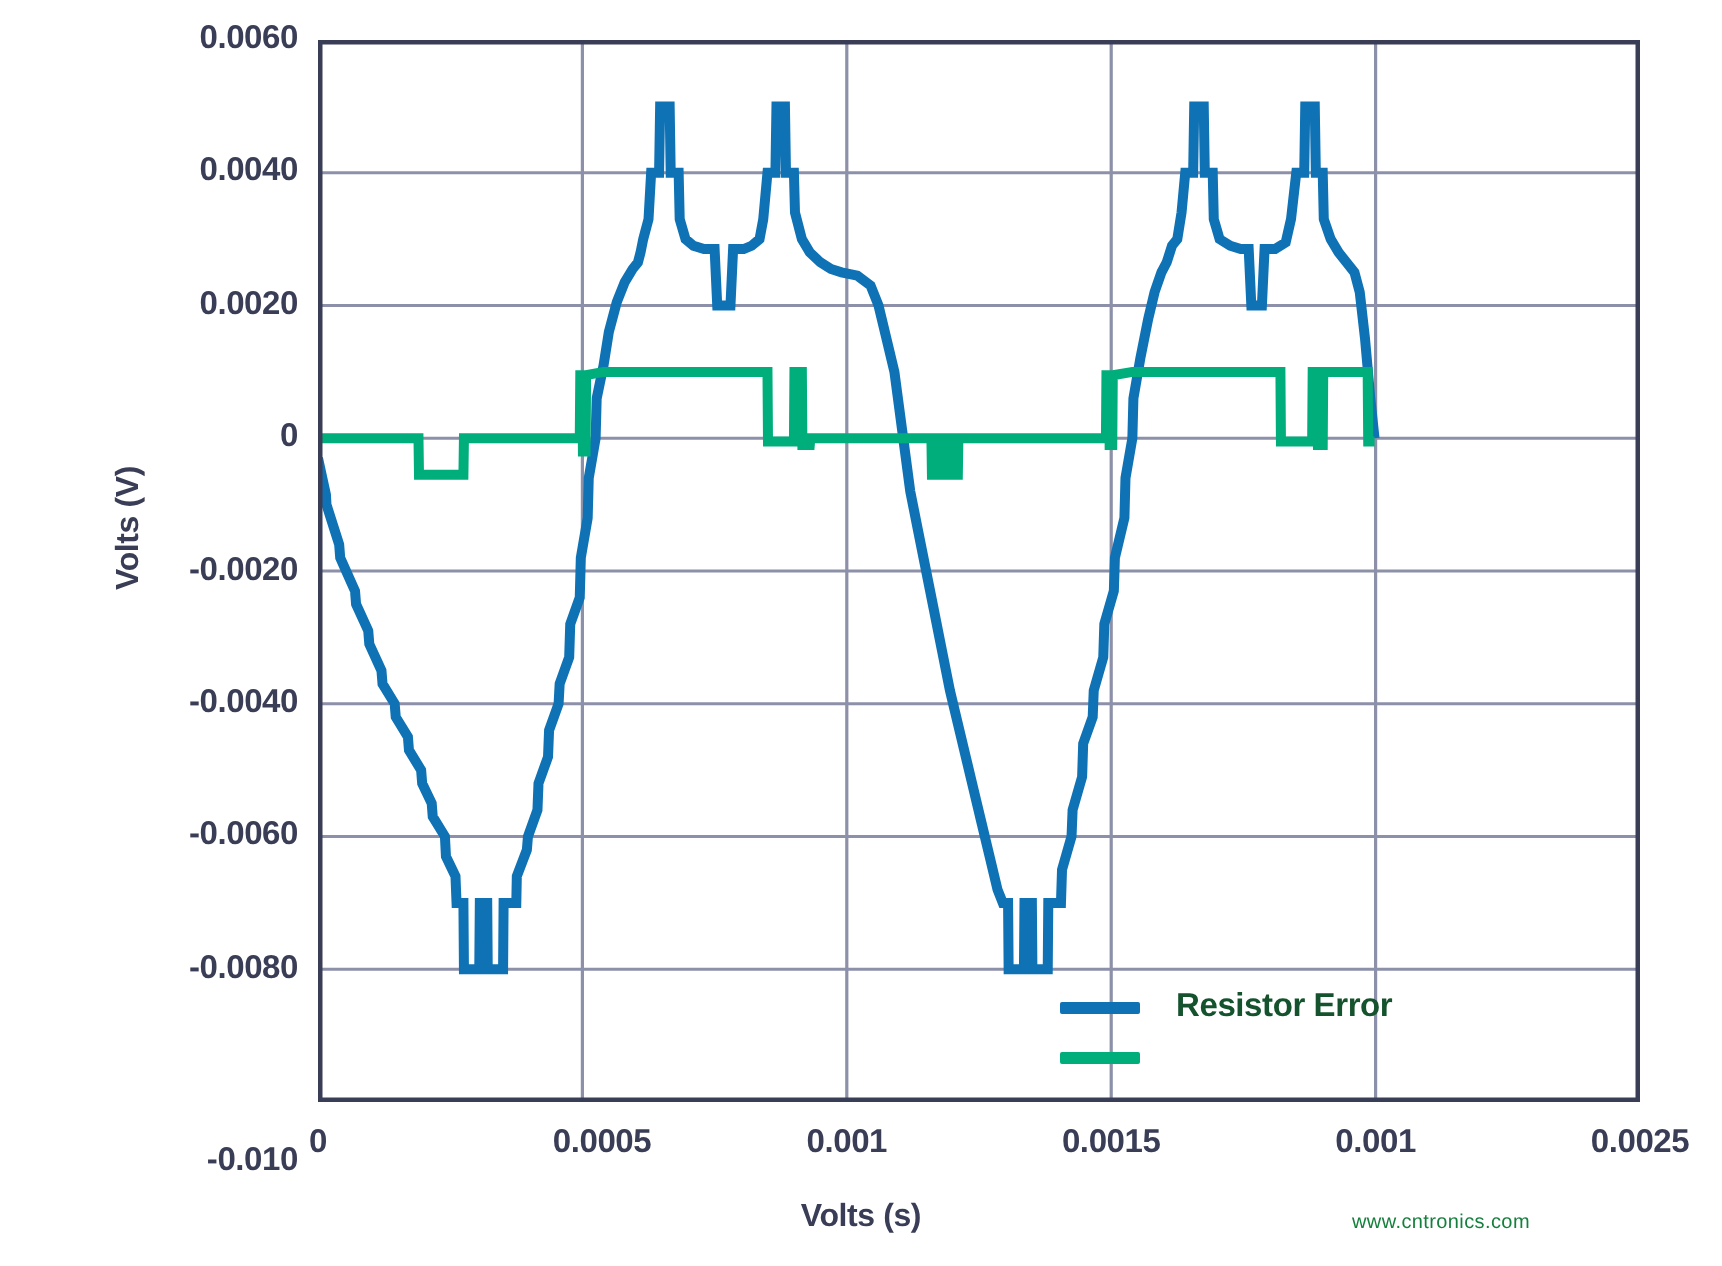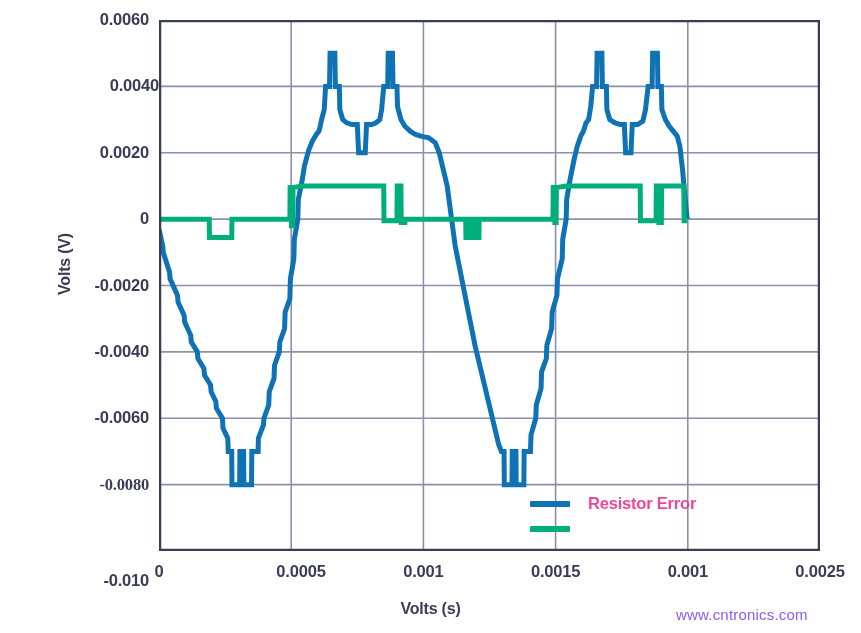--- a/index.html
+++ b/index.html
@@ -57,22 +57,22 @@
     position: absolute;
     left: 159px;
     top: 20px;
     width: 661px;
     height: 531px;
   }
   #watermark {
     position: absolute;
     left: 676px;
     top: 606px;
-    font-size: 15px;
-    color: #8b5cf6;
+    font-size: 10px;
+    color: #15803d;
     font-family: "Liberation Sans", sans-serif;
     letter-spacing: 0.2px;
   }
   .legend {
     position: absolute;
     left: 530px;
     top: 491px;
   }
   .legend-row {
     display: flex;
@@ -81,43 +81,43 @@
   }
   .legend-swatch {
     width: 40px;
     height: 6px;
     margin-right: 18px;
     border-radius: 1px;
   }
   .legend-label {
     font-size: 16.5px;
     font-weight: bold;
-    color: #ec4899;
+    color: #14532d;
     letter-spacing: -0.2px;
     font-family: "Liberation Sans", sans-serif;
   }
 </style>
 </head>
 <body>
 
 <div id="root">
 
   <div id="ylabel" class="axis-title">Volts (V)</div>
 
   <div id="xlabel" class="axis-title">Volts (s)</div>
 
   <div id="yticks-layer">
       <div class="axis-text ytick" style="width: 140px; left: 9px; top: 10px;">0.0060</div>
-      <div class="axis-text ytick" style="width: 140px; left: 19px; top: 76.375px;">0.0040</div>
+      <div class="axis-text ytick" style="width: 140px; left: 9px; top: 76.375px;">0.0040</div>
       <div class="axis-text ytick" style="width: 140px; left: 9px; top: 142.75px;">0.0020</div>
       <div class="axis-text ytick" style="width: 140px; left: 9px; top: 209.125px;">0</div>
       <div class="axis-text ytick" style="width: 140px; left: 9px; top: 275.5px;">-0.0020</div>
       <div class="axis-text ytick" style="width: 140px; left: 9px; top: 341.875px;">-0.0040</div>
       <div class="axis-text ytick" style="width: 140px; left: 9px; top: 408.25px;">-0.0060</div>
-      <div class="axis-text ytick" style="width: 140px; left: 9px; top: 474.625px; font-family: Liberation Serif, serif;">-0.0080</div>
+      <div class="axis-text ytick" style="width: 140px; left: 9px; top: 474.625px;">-0.0080</div>
       <div class="axis-text ytick" style="width: 140px; left: 9px; top: 571px;">-0.010</div>
     </div>
   <div id="xticks-layer">
       <div class="axis-text xtick" style="width: 120px; left: 99px; top: 562px;">0</div>
       <div class="axis-text xtick" style="width: 120px; left: 241px; top: 562px;">0.0005</div>
       <div class="axis-text xtick" style="width: 120px; left: 363.4px; top: 562px;">0.001</div>
       <div class="axis-text xtick" style="width: 120px; left: 495.6px; top: 562px;">0.0015</div>
       <div class="axis-text xtick" style="width: 120px; left: 627.8px; top: 562px;">0.001</div>
       <div class="axis-text xtick" style="width: 120px; left: 760px; top: 562px;">0.0025</div>
     </div>

